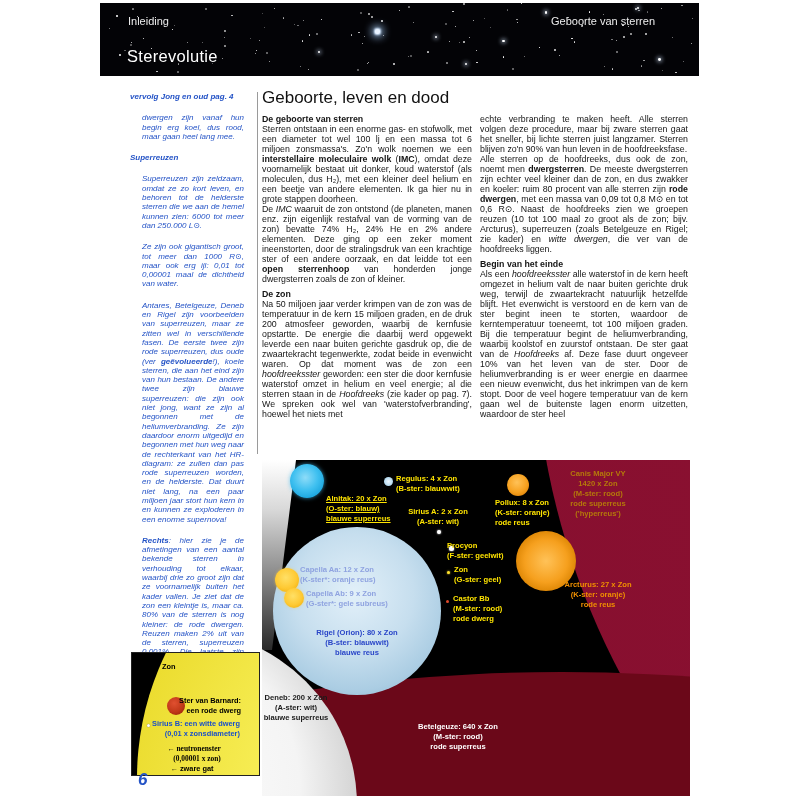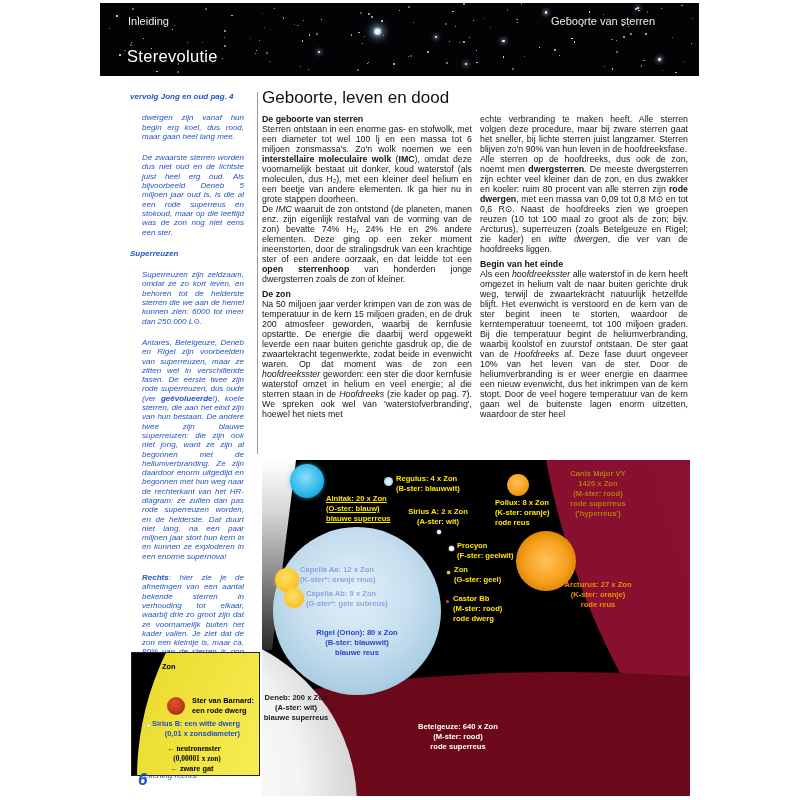--- a/index.html
+++ b/index.html
@@ -209,25 +209,25 @@
       </div>
     <div class="b-left">Inleiding</div>
     <div class="b-right">Geboorte van sterren</div>
     <div class="b-title">Sterevolutie</div>
   </div>
 
   <div class="sidebar" id="sidebar">
       <div class="sb-block">
         <div class="sb-h">vervolg Jong en oud pag. 4</div>
         <div class="sb-p">dwergen zijn vanaf hun begin erg koel, dus rood, maar gaan heel lang mee.</div>
-        <div class="sb-p">De zwaarste sterren worden dus niet oud en de lichtste juist heel erg oud. Als bijvoorbeeld Deneb 5 miljoen jaar oud is, is die al een rode superreus en stokoud, maar op die leeftijd was de zon nog niet eens een ster.</div>
       </div>
       <div class="sb-block">
         <div class="sb-h">Superreuzen</div>
         <div class="sb-p">Superreuzen zijn zeldzaam, omdat ze zo kort leven, en behoren tot de helderste sterren die we aan de hemel kunnen zien: 6000 tot meer dan 250.000 L⊙.</div>
+        <div class="sb-p">Ze zijn ook gigantisch groot, tot meer dan 1000 R⊙, maar ook erg ijl: 0,01 tot 0,00001 maal de dichtheid van water.</div>
         <div class="sb-p">Antares, Betelgeuze, Deneb en Rigel zijn voorbeelden van superreuzen, maar ze zitten wel in verschillende fasen. De eerste twee zijn rode superreuzen, dus oude (ver <b>geëvolueerde</b>!), koele sterren, die aan het eind zijn van hun bestaan. De andere twee zijn blauwe superreuzen: die zijn ook niet jong, want ze zijn al begonnen met de heliumverbranding. Ze zijn daardoor enorm uitgedijd en begonnen met hun weg naar de rechterkant van het HR-diagram: ze zullen dan pas rode superreuzen worden, en de helderste. Dat duurt niet lang, na een paar miljoen jaar stort hun kern in en kunnen ze exploderen in een enorme supernova!</div>
       </div>
       <div class="sb-block">
         <div class="sb-p"><b>Rechts</b>: hier zie je de afmetingen van een aantal bekende sterren in verhouding tot elkaar, waarbij drie zo groot zijn dat ze voornamelijk buiten het kader vallen. Je ziet dat de zon een kleintje is, maar ca. 80% van de sterren is nog kleiner: de rode dwergen. Reuzen maken 2% uit van de sterren, superreuzen 0,001%. Die laatste zijn zeldzaam omdat die fase erg kort is.</div>
         <div class="sb-p"><b>Hieronder</b>: rode dwergen en de restanten van gestorven sterren, op schaal met de zon, die ik hier 100 maal vergroot heb t.o.v. de tekening rechts.</div>
       </div>
     </div>
   <div class="vrule"></div>
 
   <div class="mtitle">Geboorte, leven en dood</div>
@@ -250,21 +250,21 @@
     <div class="vy"></div>
     <div class="betel"></div>
     <div class="deneb"></div>
   <div class="star-c c-alnitak" style="left: 28px; top: 4px; width: 34px; height: 34px; z-index: 5;"></div>
       <div class="slabel" style="left: 64px; top: 34px; color: rgb(255, 228, 0); text-decoration: underline;">Alnitak: 20 x Zon<br>(O-ster: blauw)<br>blauwe superreus</div>
       <div class="star-c c-regulus" style="left: 121.5px; top: 16.5px; width: 9px; height: 9px; z-index: 5;"></div>
       <div class="slabel" style="left: 134px; top: 14px; color: rgb(255, 228, 0);">Regulus: 4 x Zon<br>(B-ster: blauwwit)</div>
       <div class="star-c c-white" style="left: 175px; top: 70px; width: 4px; height: 4px; z-index: 5;"></div>
       <div class="slabel center" style="left: 176px; top: 47px; color: rgb(255, 228, 0);">Sirius A: 2 x Zon<br>(A-ster: wit)</div>
       <div class="star-c c-white" style="left: 186.5px; top: 85.5px; width: 5px; height: 5px; z-index: 5;"></div>
-      <div class="slabel" style="left: 195px; top: 81px; color: rgb(255, 228, 0);">Procyon<br>(F-ster: geelwit)</div>
+      <div class="slabel" style="left: 185px; top: 81px; color: rgb(255, 228, 0);">Procyon<br>(F-ster: geelwit)</div>
       <div class="star-c c-sun" style="left: 184.5px; top: 110.5px; width: 3px; height: 3px; z-index: 5;"></div>
       <div class="slabel" style="left: 192px; top: 105px; color: rgb(255, 228, 0);">Zon<br>(G-ster: geel)</div>
       <div class="star-c c-red" style="left: 183.5px; top: 139.5px; width: 3px; height: 3px; z-index: 5;"></div>
       <div class="slabel" style="left: 191px; top: 134px; color: rgb(255, 228, 0);">Castor Bb<br>(M-ster: rood)<br>rode dwerg</div>
       <div class="star-c c-orange" style="left: 245px; top: 14px; width: 22px; height: 22px; z-index: 5;"></div>
       <div class="slabel" style="left: 233px; top: 38px; color: rgb(255, 228, 0);">Pollux: 8 x Zon<br>(K-ster: oranje)<br>rode reus</div>
       <div class="slabel center" style="left: 336px; top: 9px; color: rgb(181, 121, 10);">Canis Major VY<br>1420 x Zon<br>(M-ster: rood)<br>rode superreus<br>('hyperreus')</div>
       <div class="star-c c-orange-glow" style="left: 254px; top: 71px; width: 60px; height: 60px; z-index: 5;"></div>
       <div class="slabel center" style="left: 336px; top: 120px; color: rgb(240, 144, 0);">Arcturus: 27 x Zon<br>(K-ster: oranje)<br>rode reus</div>
       <div class="star-c c-rigel" style="left: 11px; top: 67px; width: 168px; height: 168px; z-index: 4;"></div>
@@ -275,20 +275,20 @@
       <div class="slabel" style="left: 44px; top: 129px; color: rgb(143, 163, 224);">Capella Ab: 9 x Zon<br>(G-ster*: gele subreus)</div>
       <div class="slabel center" style="left: 34px; top: 233px; color: rgb(26, 26, 26);">Deneb: 200 x Zon<br>(A-ster: wit)<br>blauwe superreus</div>
       <div class="slabel center" style="left: 196px; top: 262px; color: rgb(255, 255, 255);">Betelgeuze: 640 x Zon<br>(M-ster: rood)<br>rode superreus</div>
     </div>
 
   <div class="scalebox" id="scalebox">
     <div class="sb-sun"></div>
     <div class="barnard-c"></div>
     <div class="siriusb-dot"></div>
   <div class="box-label" style="left: 30px; top: 9px; color: rgb(0, 0, 0);">Zon</div>
-      <div class="box-label" style="left: 60px; top: 43px; color: rgb(0, 0, 0);">Ster van Barnard:<br>een rode dwerg</div>
+      <div class="box-label" style="left: 47px; top: 43px; color: rgb(0, 0, 0); text-align: right;">Ster van Barnard:<br>een rode dwerg</div>
       <div class="box-label center" style="left: 64px; top: 66px; color: rgb(27, 80, 200);">Sirius B: een witte dwerg<br>(0,01 x zonsdiameter)</div>
       <div class="box-label center" style="left: 62px; top: 91px; color: rgb(0, 0, 0); font-family: Liberation Serif, serif;">← neutronenster<br>(0,00001 x zon)</div>
       <div class="box-label center" style="left: 60px; top: 111px; color: rgb(0, 0, 0);">← zware gat</div>
     </div>
 
   <div class="pagenum">6</div>
 </div>
 
 </body></html>

